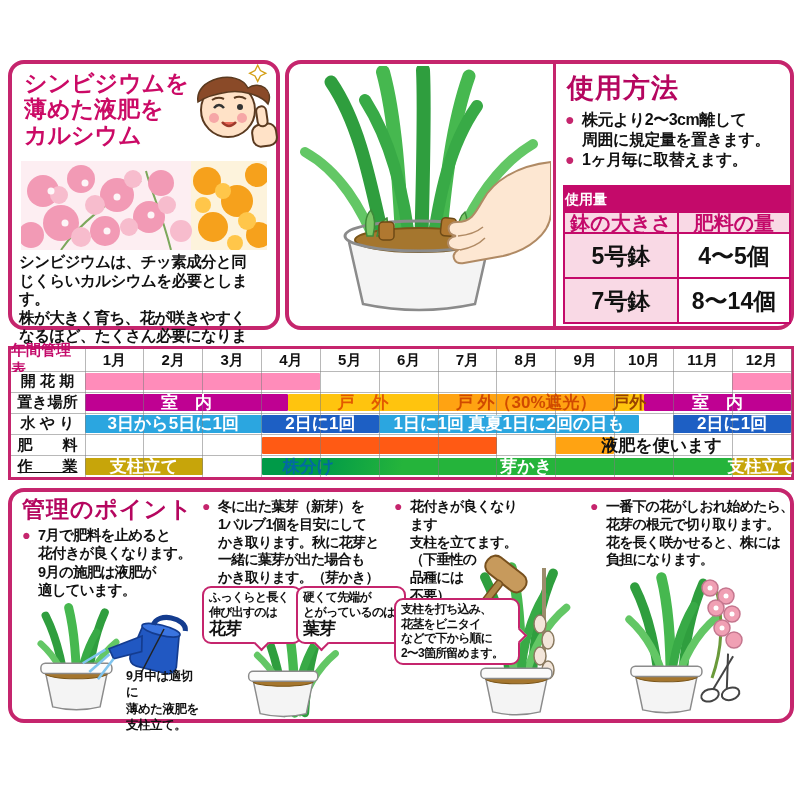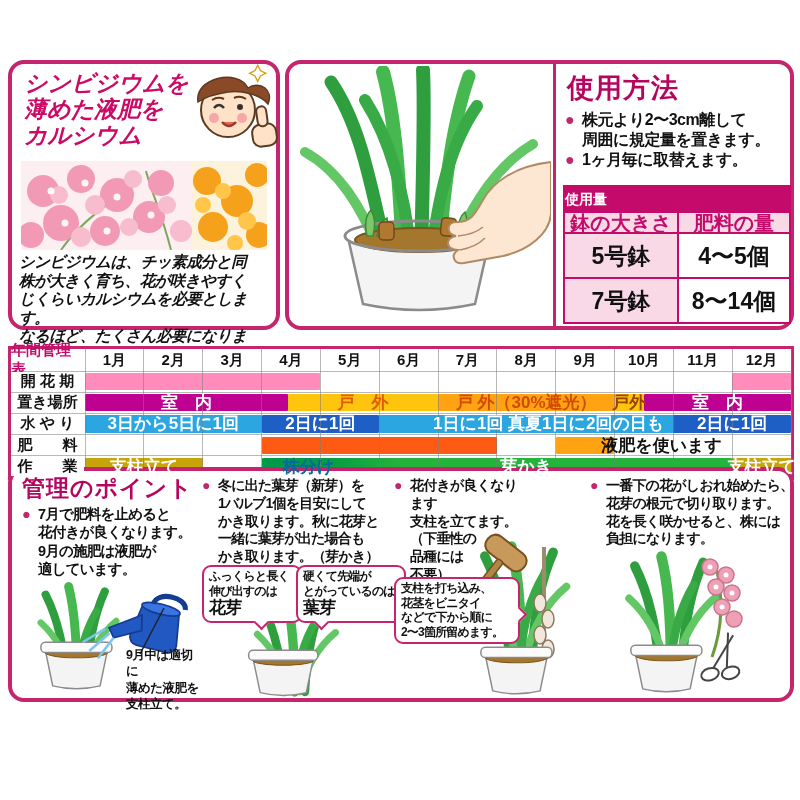--- a/index.html
+++ b/index.html
@@ -81,21 +81,21 @@
       </g>
       <g id="scissors" stroke="#444" stroke-width="2" fill="#fff">
         <path d="M14,30 L44,4"></path>
           <path d="M28,33 L40,0"></path>
         <ellipse cx="10" cy="34" rx="9" ry="6"></ellipse>
           <ellipse cx="30" cy="39" rx="9" ry="6"></ellipse>
       </g>
     </defs>
   </svg>
 
-  <div class="rbox" style="left:8px;top:60px;width:272px;height:270px;font-style:italic;">
+  <div class="rbox" style="left:8px;top:60px;width:272px;height:270px;">
     <div id="intro-title">
         <div>シンビジウムを</div>
         <div>薄めた液肥を</div>
         <div>カルシウム</div>
       </div>
     <div id="character">
       <svg width="100" height="100" viewBox="0 0 100 100">
         <path d="M93,8 l3,6 6,3 -6,3 -3,6 -3,-6 -6,-3 6,-3 Z" transform="translate(-6,-6) scale(0.9)" fill="#fff" stroke="#d4a017" stroke-width="1.5"></path>
         <circle cx="48" cy="46" r="27" fill="#ffe2c7" stroke="#5a3a20" stroke-width="2"></circle>
         <path d="M18,38 C14,14 58,4 68,24 C80,16 94,26 88,40 C80,30 60,26 48,28 C34,30 24,34 18,38 Z" fill="#8a4a28" stroke="#5a3a20" stroke-width="1.5"></path>
@@ -156,22 +156,22 @@
         <g fill="#ffc64a">
             <circle cx="202" cy="30" r="8"></circle>
             <circle cx="226" cy="60" r="9"></circle>
             <circle cx="182" cy="44" r="8"></circle>
             <circle cx="214" cy="82" r="8"></circle>
           </g>
       </svg>
     </div>
     <div id="intro-body">
         <div>シンビジウムは、チッ素成分と同</div>
+        <div>じくらいカルシウムを必要とします。</div>
         <div>株が大きく育ち、花が咲きやすく</div>
-        <div>じくらいカルシウムを必要とします。</div>
         <div>なるほど、たくさん必要になります。</div>
       </div>
   </div>
 
   <div class="rbox" style="left:285px;top:60px;width:509px;height:270px;">
     <div id="demo-art">
       <svg width="260" height="254" viewBox="0 0 260 254">
         <g fill="none" stroke-linecap="round">
           <path d="M95,185 C80,120 70,60 40,16" stroke="#2f9e3e" stroke-width="13"></path>
           <path d="M112,188 C108,110 104,50 92,6" stroke="#46b84f" stroke-width="14"></path>
@@ -256,21 +256,21 @@
       </div>
       <div class="cal-bar" style="left: 632.917px; top: 45.2px; width: 147.083px; height: 17.2px; background: rgb(191, 1, 146);">
         <span class="cal-bar-label" style="color: rgb(255, 255, 255);">室　内</span>
       </div>
       <div class="cal-bar" style="left: 74px; top: 66.4px; width: 176.5px; height: 17.2px; background: rgb(43, 166, 224);">
         <span class="cal-bar-label" style="color: rgb(255, 255, 255);">3日から5日に1回</span>
       </div>
       <div class="cal-bar" style="left: 250.5px; top: 66.4px; width: 117.667px; height: 17.2px; background: rgb(29, 95, 196);">
         <span class="cal-bar-label" style="color: rgb(255, 255, 255);">2日に1回</span>
       </div>
-      <div class="cal-bar" style="left: 368.167px; top: 66.4px; width: 339px; height: 17.2px; background: rgb(43, 166, 224);">
+      <div class="cal-bar" style="left: 368.167px; top: 66.4px; width: 260px; height: 17.2px; background: rgb(43, 166, 224);">
         <span class="cal-bar-label" style="color: rgb(255, 255, 255);">1日に1回 真夏1日に2回の日も</span>
       </div>
       <div class="cal-bar" style="left: 662.333px; top: 66.4px; width: 117.667px; height: 17.2px; background: rgb(29, 95, 196);">
         <span class="cal-bar-label" style="color: rgb(255, 255, 255);">2日に1回</span>
       </div>
       <div class="cal-bar" style="left: 250.5px; top: 87.6px; width: 235.333px; height: 17.2px; background: rgb(255, 90, 20);"></div>
       <div class="cal-bar" style="left: 544.667px; top: 87.6px; width: 58.8333px; height: 17.2px; background: rgb(255, 163, 18);"></div>
       <div class="cal-bar" style="left: 603.5px; top: 87.6px; width: 94.1333px; height: 17.2px; background: transparent;">
         <span class="cal-bar-label" style="color: rgb(17, 17, 17);">液肥を使います</span>
       </div>
@@ -315,24 +315,24 @@
       <div class="cal-month" style="left: 427px; top: 0px; width: 58.8333px; height: 22px;">7月</div>
       <div class="cal-month" style="left: 485.833px; top: 0px; width: 58.8333px; height: 22px;">8月</div>
       <div class="cal-month" style="left: 544.667px; top: 0px; width: 58.8333px; height: 22px;">9月</div>
       <div class="cal-month" style="left: 603.5px; top: 0px; width: 58.8333px; height: 22px;">10月</div>
       <div class="cal-month" style="left: 662.333px; top: 0px; width: 58.8333px; height: 22px;">11月</div>
       <div class="cal-month" style="left: 721.167px; top: 0px; width: 58.8333px; height: 22px;">12月</div>
       <div class="cal-rowlabel" style="left: 0px; top: 23px; width: 73px; height: 19.2px;">開 花 期</div>
       <div class="cal-rowlabel" style="left: 0px; top: 44.2px; width: 73px; height: 19.2px;">置き場所</div>
       <div class="cal-rowlabel" style="left: 0px; top: 65.4px; width: 73px; height: 19.2px;">水 や り</div>
       <div class="cal-rowlabel" style="left: 0px; top: 86.6px; width: 73px; height: 19.2px;">肥　　料</div>
-      <div class="cal-rowlabel" style="left: 0px; top: 107.8px; width: 73px; height: 19.2px;">作　　業</div>
-    </div>
-
-  <div class="rbox" style="left:8px;top:467px;width:786px;height:235px;">
+      <div class="cal-rowlabel" style="left: 0px; top: 107.8px; width: 73px; height: 19.2px; text-decoration: underline;">作　　業</div>
+    </div>
+
+  <div class="rbox" style="left:8px;top:488px;width:786px;height:235px;">
     <div id="points-heading">管理のポイント</div>
 
     <div class="pt-col" style="left:10px;width:180px;">
       <div class="pt-text" style="margin-top:34px;font-size:14.5px;">
         <span class="dot">●</span>
         <div>
             <div>7月で肥料を止めると</div>
             <div>花付きが良くなります。</div>
             <div>9月の施肥は液肥が</div>
             <div>適しています。</div>

